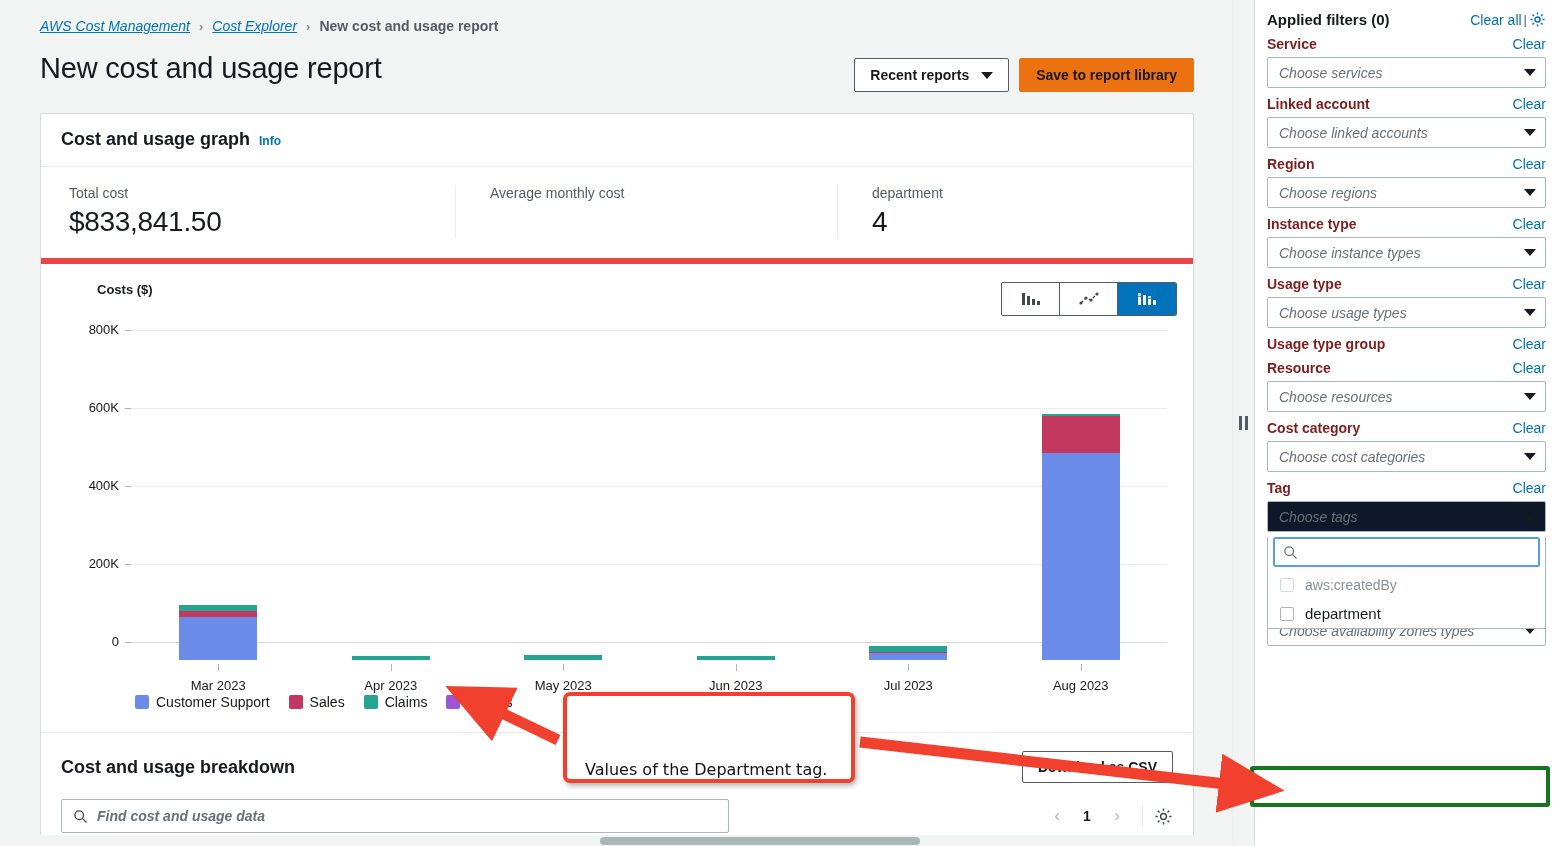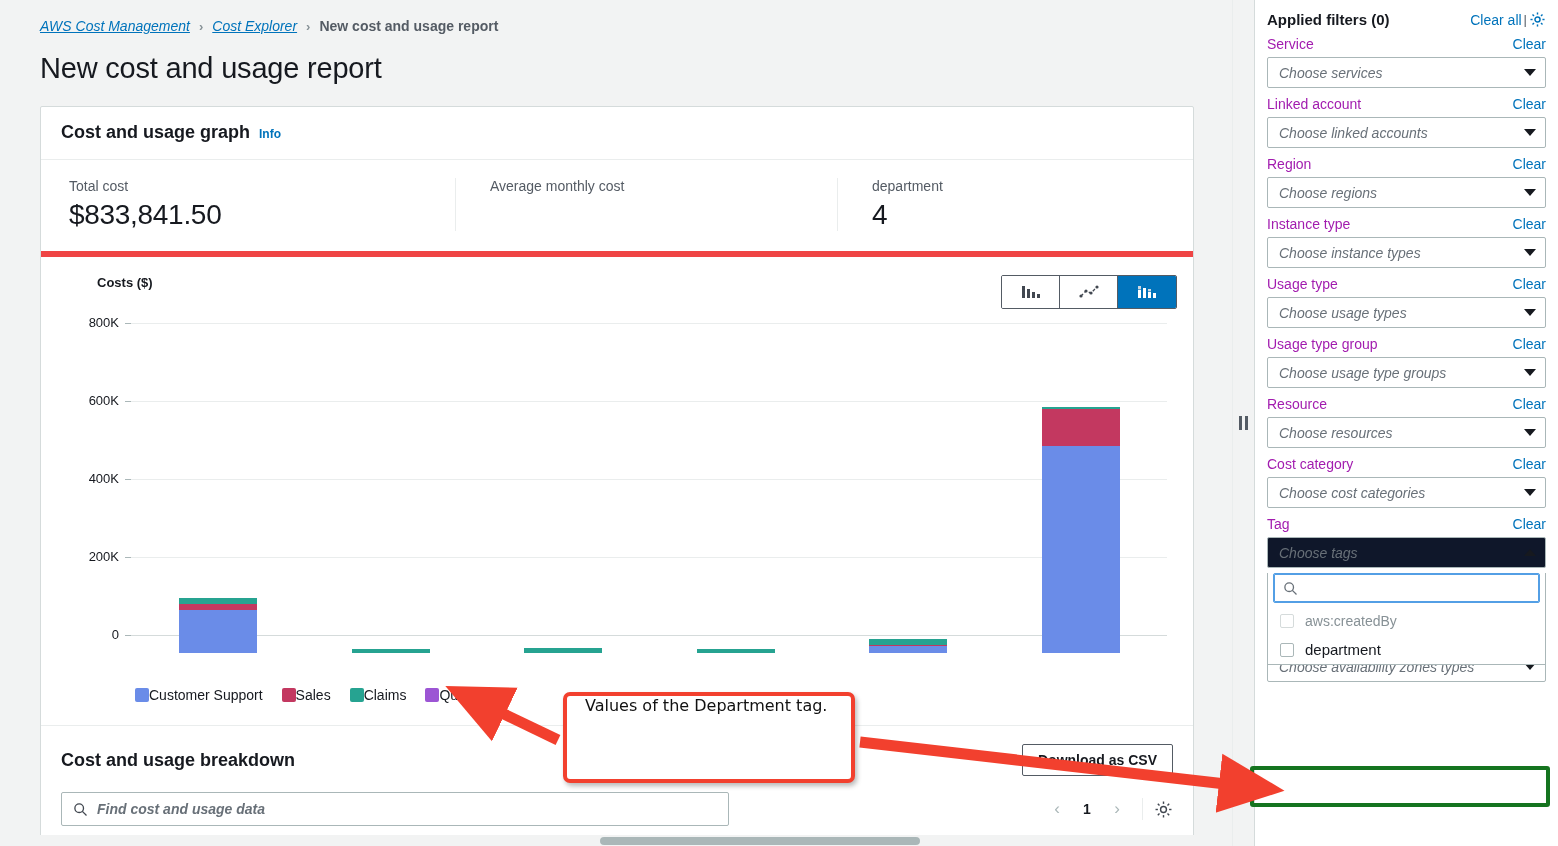--- a/index.html
+++ b/index.html
@@ -176,21 +176,21 @@
     background: #aab7b8;
   }
 
   .legend {
     display: flex;
     align-items: center;
     gap: 7px;
     padding: 34px 0 16px 78px;
     flex-wrap: wrap;
   }
-  .legend-item { display: flex; align-items: center; margin-right: 12px; cursor: pointer; }
+  .legend-item { display: flex; align-items: center; gap: 7px; margin-right: 12px; cursor: pointer; }
   .legend-swatch { width: 14px; height: 14px; border-radius: 2px; }
   .legend-label { font-size: 14px; color: #16191f; }
 
   
   .breakdown {
     border-top: 1px solid #eaeded;
     padding: 18px 20px 10px 20px;
   }
   .breakdown-row1 { display: flex; align-items: center; justify-content: space-between; }
   .breakdown-title { font-size: 18px; font-weight: 700; color: #16191f; }
@@ -268,21 +268,21 @@
   .filters-head-right { display: flex; align-items: center; gap: 2px; }
   .clear-all { font-size: 14px; color: #0073bb; cursor: pointer; }
   .pipe { color: #545b64; font-size: 13px; }
   .gear-btn { cursor: pointer; display: flex; align-items: center; }
 
   .fgroup { margin-bottom: 8px; }
   .fgroup-head {
     display: flex; align-items: baseline; justify-content: space-between;
     margin-bottom: 5px;
   }
-  .fgroup-label { font-size: 14px; font-weight: 400; color: #a21caf; }
+  .fgroup-label { font-size: 14px; font-weight: 700; color: #7f1d1d; }
   .fgroup-clear { font-size: 14px; color: #0073bb; cursor: pointer; }
   .fselect {
     height: 31px;
     border: 1px solid #aab7b8;
     border-radius: 2px;
     display: flex; align-items: center; justify-content: space-between;
     padding: 0 9px 0 11px;
     background: #ffffff;
     cursor: pointer;
   }
@@ -345,21 +345,21 @@
   }
 
   
   .callout {
     position: absolute;
     left: 563px; top: 692px;
     width: 292px; height: 91px;
     background: #ffffff;
     border: 4px solid #f2402e;
     border-radius: 7px;
-    display: flex; align-items: flex-start;
+    display: flex; align-items: flex-end;
     padding-left: 18px;
     z-index: 50;
     box-shadow: 2px 3px 5px rgba(0,0,0,0.28);
   }
   .callout-text { font-size: 16px; color: #111111; font-family: "DejaVu Sans", sans-serif; }
   .anno-svg { position: absolute; left: 0; top: 0; width: 1558px; height: 846px; pointer-events: none; z-index: 45; }
 </style>
 </head>
 <body>
 
@@ -370,20 +370,27 @@
     <div class="breadcrumb">
       <span class="bc-link">AWS Cost Management</span>
       <span class="bc-sep">›</span>
       <span class="bc-link">Cost Explorer</span>
       <span class="bc-sep">›</span>
       <span class="bc-current">New cost and usage report</span>
     </div>
 
     <div class="page-head">
       <h1 class="page-title">New cost and usage report</h1>
+      <div class="head-actions">
+        <div class="btn btn-normal">
+          <span>Recent reports</span>
+          <span class="caret-down"></span>
+        </div>
+        <div class="btn btn-primary">Save to report library</div>
+      </div>
     </div>
 
     <div class="card">
       <div class="card-header">
         <span class="card-title">Cost and usage graph</span>
         <span class="info-link">Info</span>
       </div>
 
       <div class="kpis">
         <div class="kpi kpi-1">
@@ -483,20 +490,28 @@
                 </div>
               </div>
               <div class="bar-slot">
                 <div class="bar">
                   <div class="seg" style="height: 206.7px; background: rgb(106, 140, 232);"></div>
                   <div class="seg" style="height: 37.05px; background: rgb(195, 56, 96);"></div>
                   <div class="seg" style="height: 2.73px; background: rgb(38, 163, 145);"></div>
                 </div>
               </div>
             </div>
+          <div class="x-labels" id="xlabels">
+              <div class="x-slot">Mar 2023</div>
+              <div class="x-slot">Apr 2023</div>
+              <div class="x-slot">May 2023</div>
+              <div class="x-slot">Jun 2023</div>
+              <div class="x-slot">Jul 2023</div>
+              <div class="x-slot">Aug 2023</div>
+            </div>
         </div>
 
         <div class="legend" id="legend">
             <div class="legend-item">
               <span class="legend-swatch" style="background: rgb(106, 140, 232);"></span>
               <span class="legend-label">Customer Support</span>
             </div>
             <div class="legend-item">
               <span class="legend-swatch" style="background: rgb(195, 56, 96);"></span>
               <span class="legend-label">Sales</span>
@@ -635,24 +650,20 @@
           <div class="fselect">
             <span class="fselect-text">Choose usage types</span>
             <span class="tri-down"></span>
           </div>
         </div>
         <div class="fgroup">
           <div class="fgroup-head">
             <span class="fgroup-label">Usage type group</span>
             <span class="fgroup-clear">Clear</span>
           </div>
-          <div class="fselect">
-            <span class="fselect-text">Choose usage type groups</span>
-            <span class="tri-down"></span>
-          </div>
         </div>
         <div class="fgroup">
           <div class="fgroup-head">
             <span class="fgroup-label">Resource</span>
             <span class="fgroup-clear">Clear</span>
           </div>
           <div class="fselect">
             <span class="fselect-text">Choose resources</span>
             <span class="tri-down"></span>
           </div>

